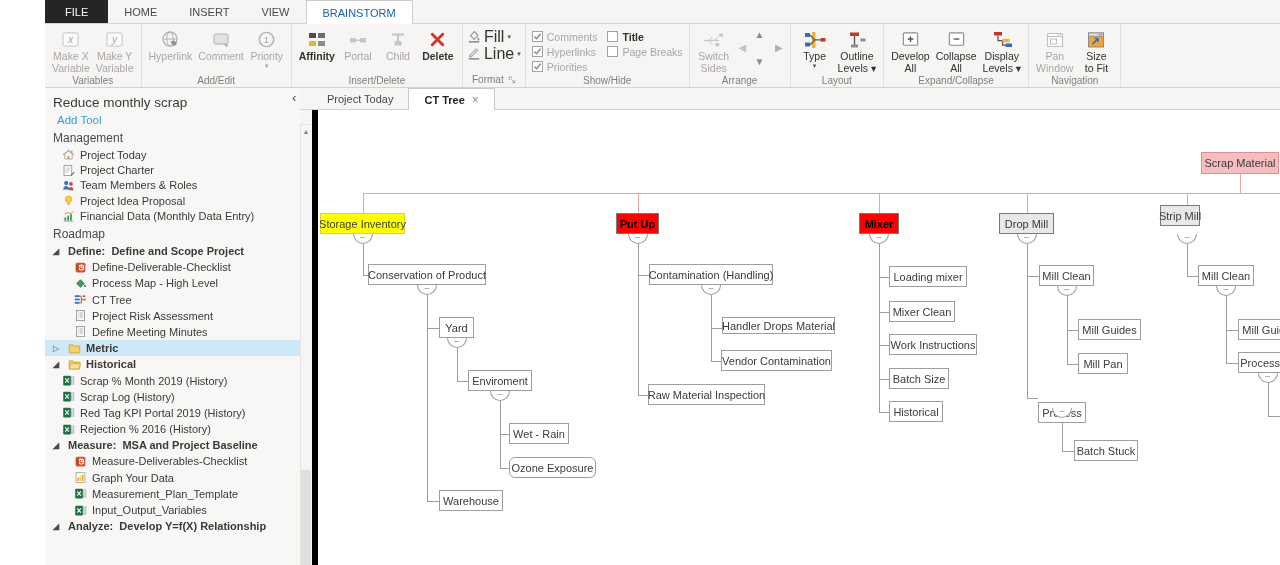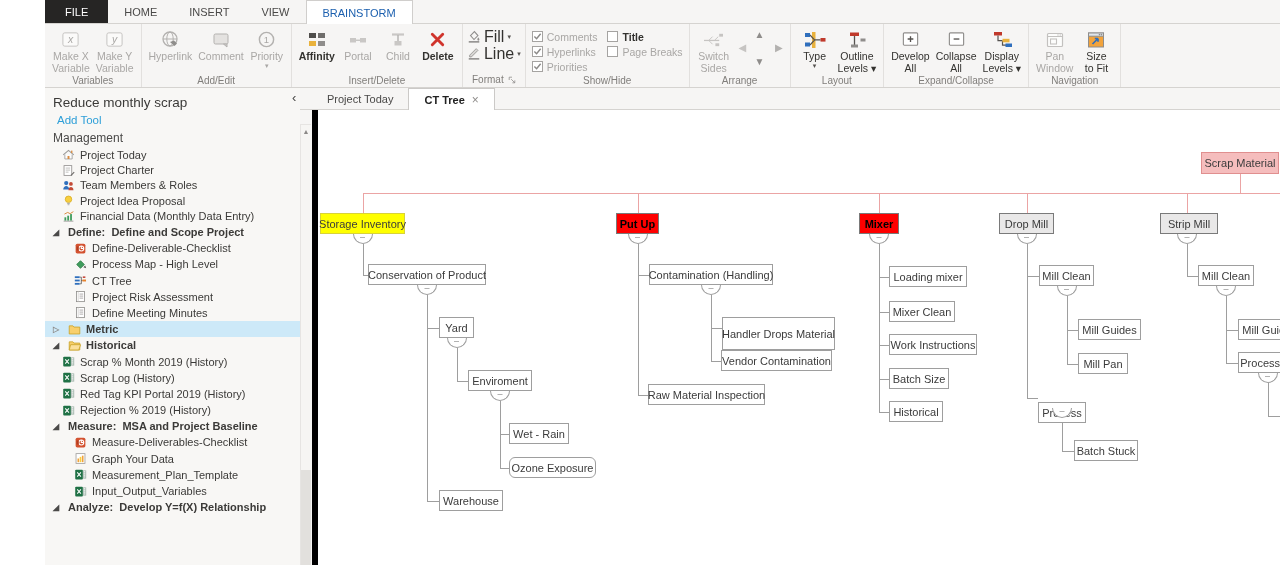--- a/index.html
+++ b/index.html
@@ -490,20 +490,21 @@
               <path d="M2 13.7h12" stroke="#8f8d8b"></path>
               <rect x="3" y="9" width="2.2" height="4" fill="#3f9c5c"></rect>
               <rect x="6.5" y="7" width="2.2" height="6" fill="#3f9c5c"></rect>
               <rect x="10" y="5" width="2.2" height="8" fill="#3f9c5c"></rect>
               <path d="M3 5l4-2 3 1.5 4-2.5" stroke="#d98b3f" fill="none" stroke-width="1.2"></path>
             </svg>
           </span>
           <span class="slabel">Financial Data (Monthly Data Entry)</span>
         </li>
       </ul>
+    <div class="sec-h">Roadmap</div>
     <ul id="roadmap-list">
         <li class="rrow lvl0">
           <span class="exp">◢</span>
           <span class="slabel">Define:  Define and Scope Project</span>
         </li>
         <li class="rrow lvl1">
           <span class="sicon">
             <svg viewBox="0 0 16 16" width="13" height="13">
               <rect x="2" y="2" width="12" height="12" rx="2" fill="#d35230"></rect>
               <circle cx="9" cy="8" r="3" fill="none" stroke="#fff" stroke-width="1.3"></circle>
@@ -609,21 +610,21 @@
         </li>
         <li class="rrow lvl2">
           <span class="sicon">
             <svg viewBox="0 0 16 16" width="13" height="13">
               <rect x="1.5" y="2" width="9.5" height="12" rx="1.2" fill="#1f7145"></rect>
               <path d="M4 5.5l4.5 5M8.5 5.5l-4.5 5" stroke="#fff" stroke-width="1.3"></path>
               <rect x="11.3" y="3.5" width="3.2" height="9" fill="#fff" stroke="#9fb3a8"></rect>
               <path d="M11.3 6h3.2M11.3 8.5h3.2M11.3 11h3.2" stroke="#9fb3a8"></path>
             </svg>
           </span>
-          <span class="slabel">Rejection % 2019 (History)</span>
+          <span class="slabel">Rejection % 2016 (History)</span>
         </li>
         <li class="rrow lvl0">
           <span class="exp">◢</span>
           <span class="slabel">Measure:  MSA and Project Baseline</span>
         </li>
         <li class="rrow lvl1">
           <span class="sicon">
             <svg viewBox="0 0 16 16" width="13" height="13">
               <rect x="2" y="2" width="12" height="12" rx="2" fill="#d35230"></rect>
               <circle cx="9" cy="8" r="3" fill="none" stroke="#fff" stroke-width="1.3"></circle>
@@ -715,21 +716,21 @@
       <div class="tnode white" style="left: 121px; top: 380px; width: 64px; height: 21px;">Warehouse</div>
       <div class="cline red" style="left: 319.5px; top: 83px; width: 1px; height: 20px;"></div>
       <div class="tnode red" style="left: 298px; top: 103px; width: 43px; height: 21px;">Put Up</div>
       <div class="knob" style="left: 309.5px; top: 124px;">–</div>
       <div class="cline" style="left: 319.5px; top: 134px; width: 1px; height: 150.5px;"></div>
       <div class="cline" style="left: 319.5px; top: 164.5px; width: 11.5px; height: 1px;"></div>
       <div class="tnode white" style="left: 331px; top: 154px; width: 124px; height: 21px;">Contamination (Handling)</div>
       <div class="knob" style="left: 383px; top: 175px;">–</div>
       <div class="cline" style="left: 393px; top: 185px; width: 1px; height: 65.5px;"></div>
       <div class="cline" style="left: 393px; top: 217.5px; width: 11px; height: 1px;"></div>
-      <div class="tnode white" style="left: 404px; top: 207px; width: 113px; height: 33px;">Handler Drops Material</div>
+      <div class="tnode white" style="left: 404px; top: 207px; width: 113px; height: 17px;">Handler Drops Material</div>
       <div class="cline" style="left: 393px; top: 250.5px; width: 10px; height: 1px;"></div>
       <div class="tnode white" style="left: 403px; top: 240px; width: 111px; height: 21px;">Vendor Contamination</div>
       <div class="cline" style="left: 319.5px; top: 284.5px; width: 10.5px; height: 1px;"></div>
       <div class="tnode white" style="left: 330px; top: 274px; width: 117px; height: 21px;">Raw Material Inspection</div>
       <div class="cline red" style="left: 561px; top: 83px; width: 1px; height: 20px;"></div>
       <div class="tnode red" style="left: 541px; top: 103px; width: 40px; height: 21px;">Mixer</div>
       <div class="knob" style="left: 551px; top: 124px;">–</div>
       <div class="cline" style="left: 561px; top: 134px; width: 1px; height: 167.5px;"></div>
       <div class="cline" style="left: 561px; top: 166.5px; width: 10px; height: 1px;"></div>
       <div class="tnode white" style="left: 571px; top: 156px; width: 78px; height: 21px;">Loading mixer</div>
@@ -753,21 +754,21 @@
       <div class="tnode white" style="left: 760px; top: 209px; width: 63px; height: 21px;">Mill Guides</div>
       <div class="cline" style="left: 748.5px; top: 253.5px; width: 11.5px; height: 1px;"></div>
       <div class="tnode white" style="left: 760px; top: 243px; width: 50px; height: 21px;">Mill Pan</div>
       <div class="cline" style="left: 708.5px; top: 287.5px; width: 11.5px; height: 1px;"></div>
       <div class="tnode white" style="left: 720px; top: 292px; width: 48px; height: 21px;">Process</div>
       <div class="knob" style="left: 734px; top: 298px;">–</div>
       <div class="cline" style="left: 744px; top: 308px; width: 1px; height: 32.5px;"></div>
       <div class="cline" style="left: 744px; top: 340.5px; width: 12px; height: 1px;"></div>
       <div class="tnode white" style="left: 756px; top: 330px; width: 64px; height: 21px;">Batch Stuck</div>
       <div class="cline red" style="left: 869px; top: 83px; width: 1px; height: 20px;"></div>
-      <div class="tnode grey" style="left: 842px; top: 103px; width: 58px; height: 21px;">Strip Mill</div>
+      <div class="tnode grey" style="left: 842px; top: 95px; width: 40px; height: 21px;">Strip Mill</div>
       <div class="knob" style="left: 859px; top: 124px;">–</div>
       <div class="cline" style="left: 869px; top: 134px; width: 1px; height: 31.5px;"></div>
       <div class="cline" style="left: 869px; top: 165.5px; width: 11px; height: 1px;"></div>
       <div class="tnode white" style="left: 880px; top: 155px; width: 56px; height: 21px;">Mill Clean</div>
       <div class="knob" style="left: 898px; top: 176px;">–</div>
       <div class="cline" style="left: 908px; top: 186px; width: 1px; height: 66.5px;"></div>
       <div class="cline" style="left: 908px; top: 219.5px; width: 12px; height: 1px;"></div>
       <div class="tnode white" style="left: 920px; top: 209px; width: 63px; height: 21px;">Mill Guides</div>
       <div class="cline" style="left: 908px; top: 252.5px; width: 12px; height: 1px;"></div>
       <div class="tnode white" style="left: 920px; top: 242px; width: 59px; height: 21px;">Processing</div>

